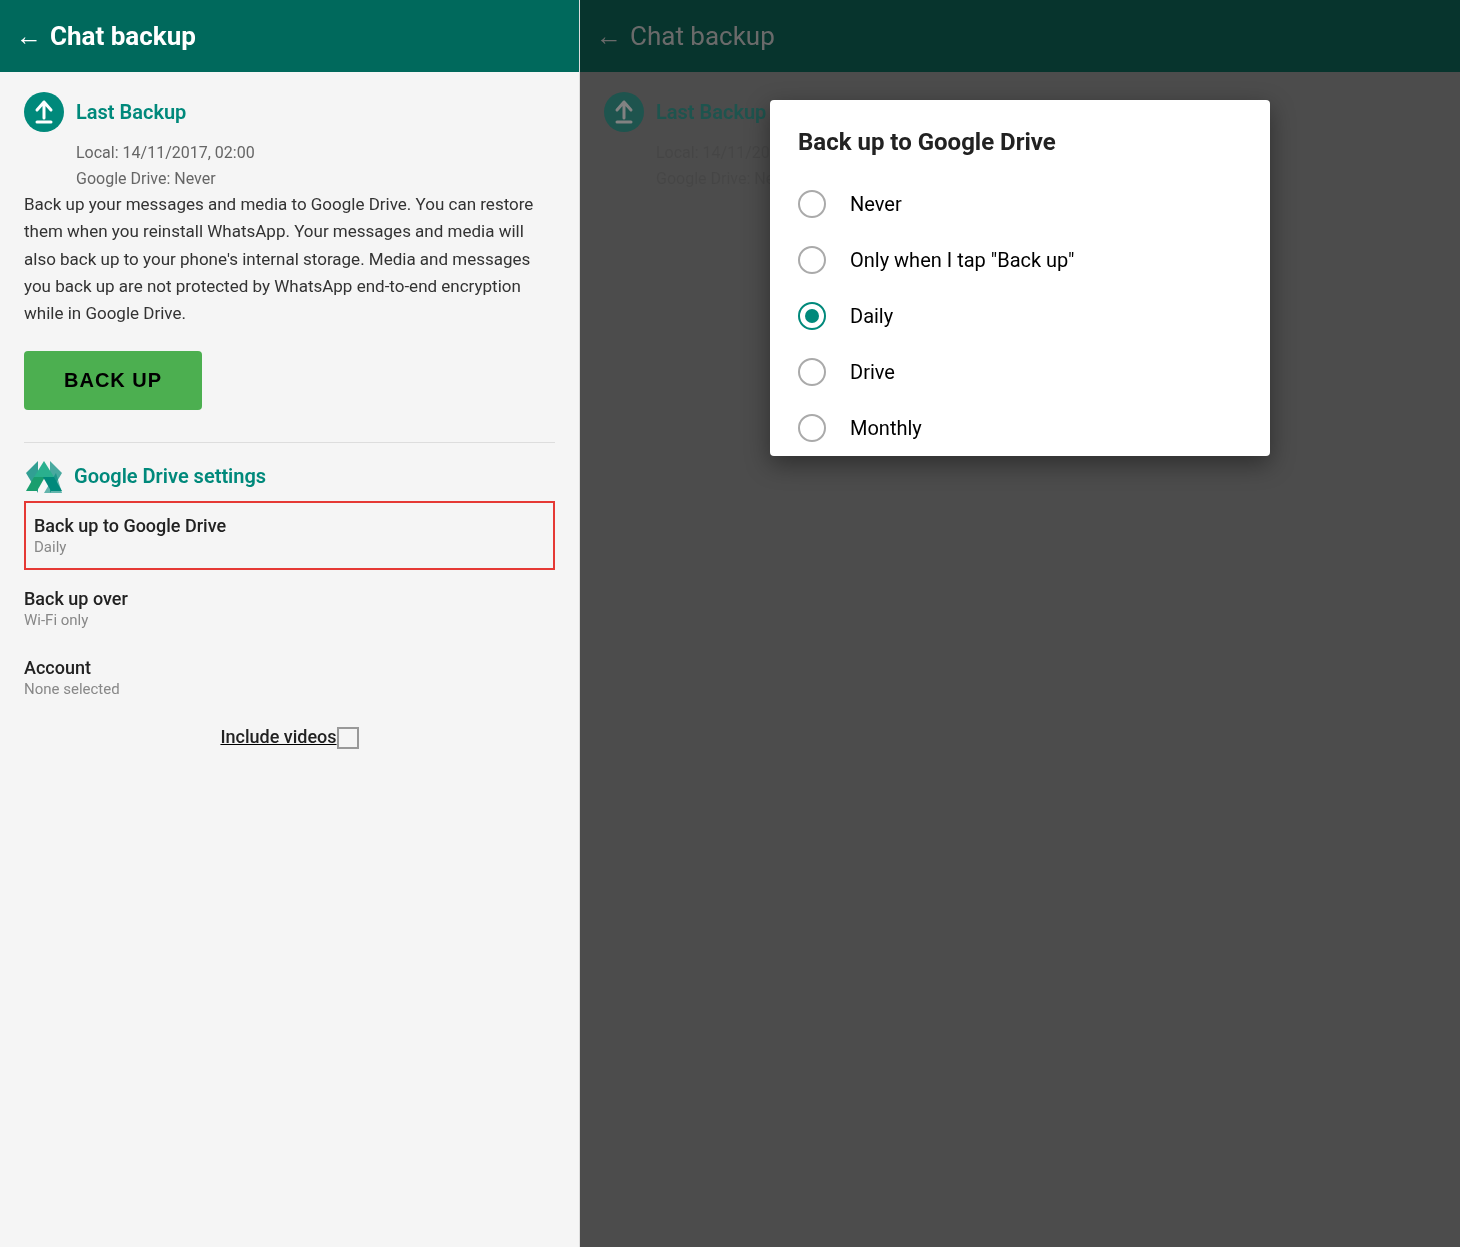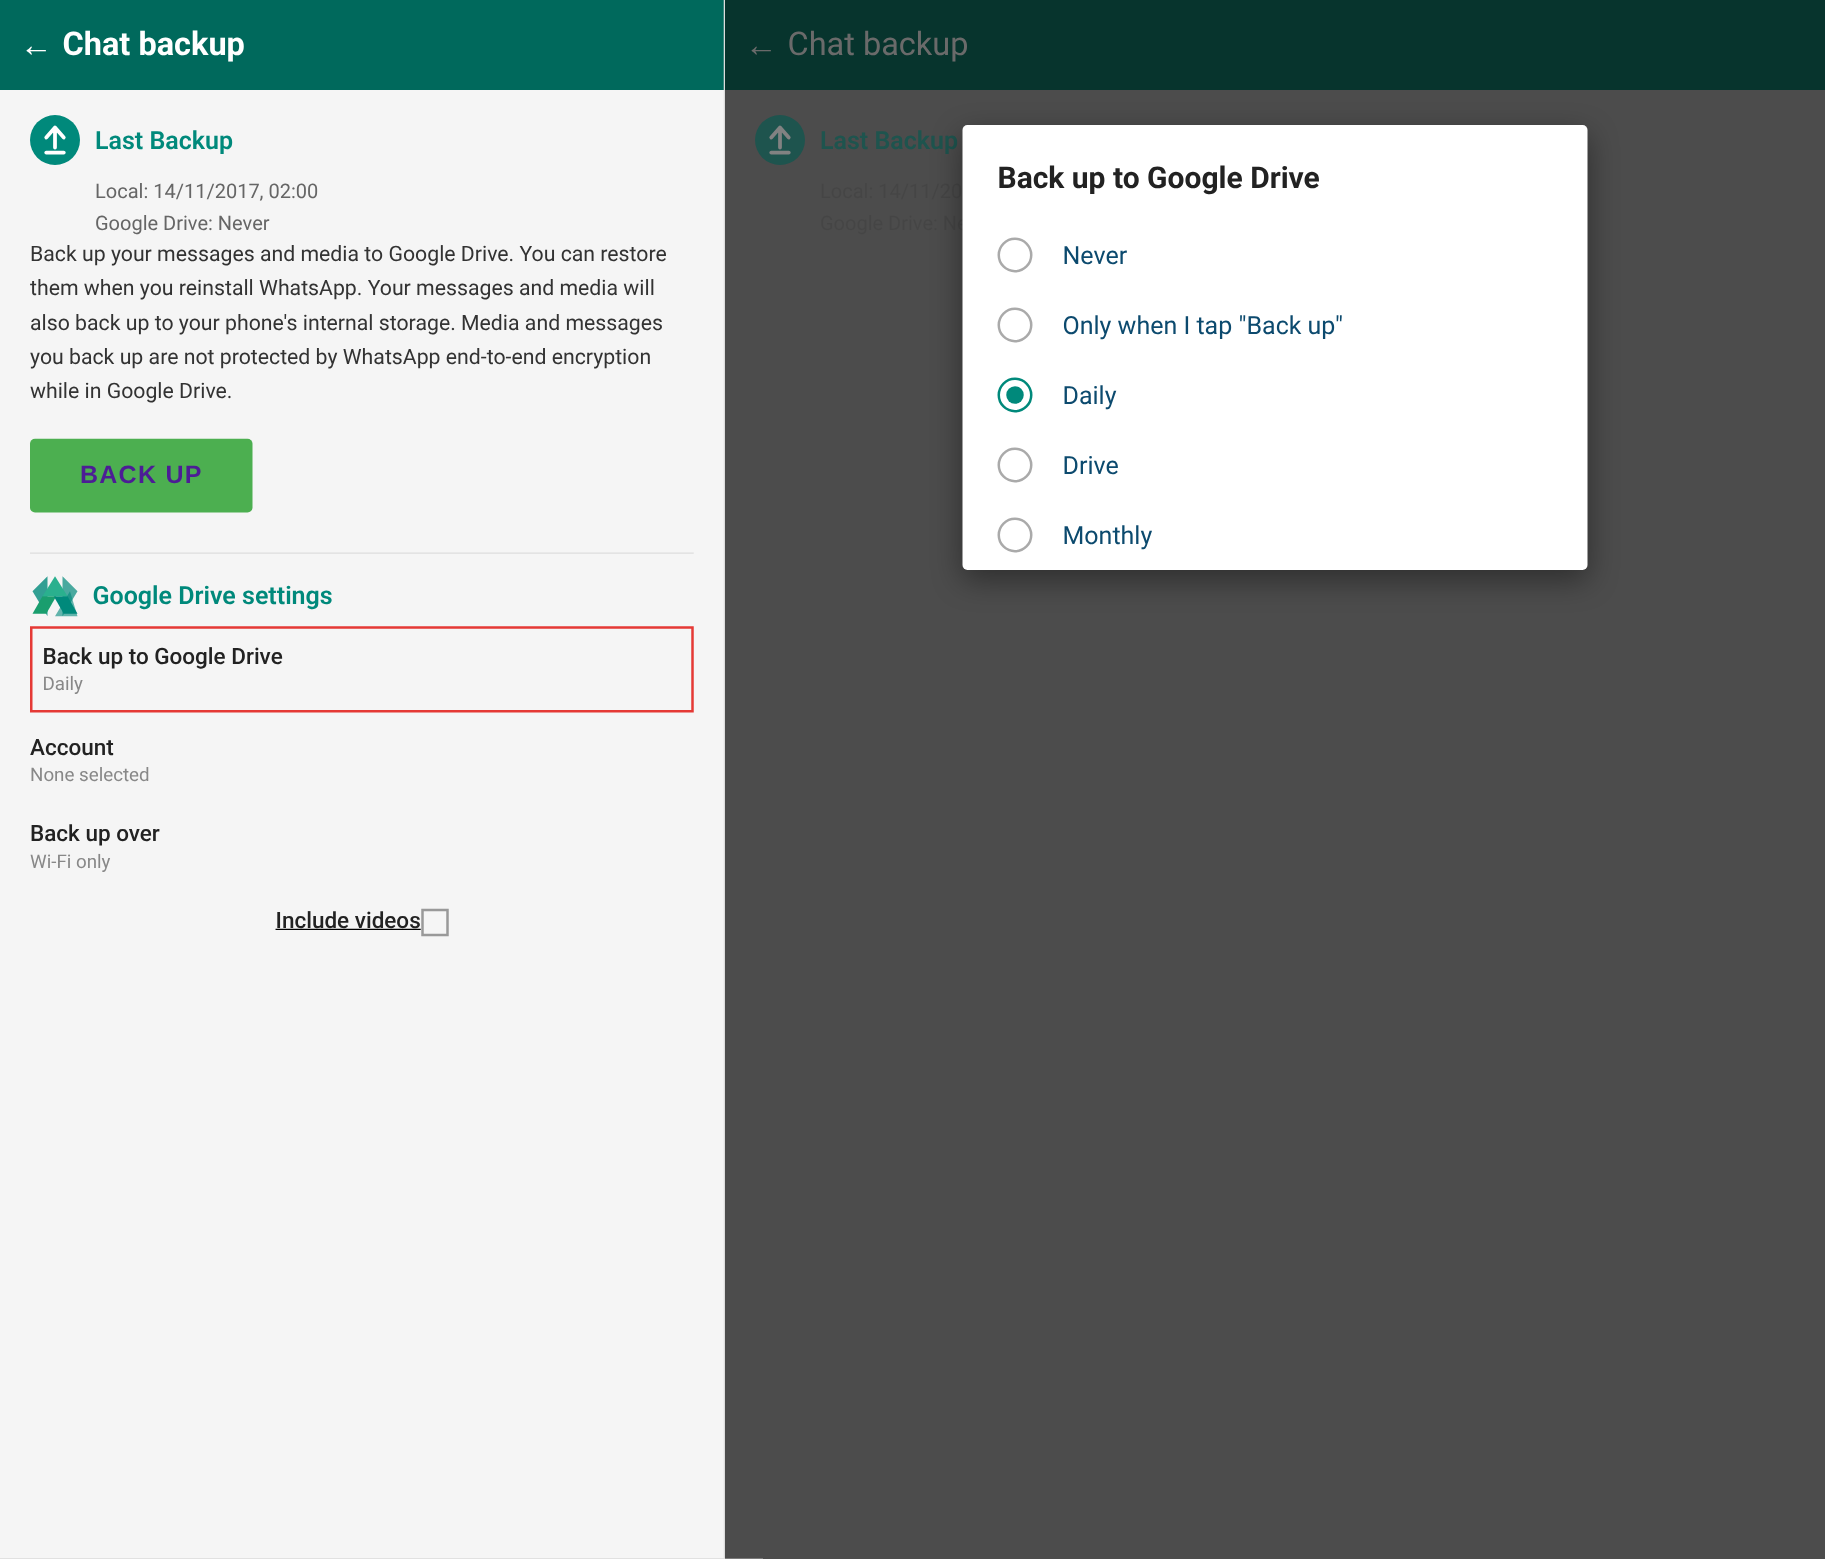--- a/index.html
+++ b/index.html
@@ -75,21 +75,21 @@
 
     .backup-description {
       color: #333;
       font-size: 17px;
       line-height: 1.6;
       margin-bottom: 24px;
     }
 
     .backup-btn {
       background: #4caf50;
-      color: #4c1d95;
+      color: #000000;
       border: none;
       padding: 18px 40px;
       font-size: 20px;
       font-weight: bold;
       letter-spacing: 1px;
       border-radius: 4px;
       cursor: pointer;
       margin-bottom: 28px;
       display: inline-block;
     }
@@ -225,21 +225,21 @@
 
     .radio-inner {
       width: 14px;
       height: 14px;
       border-radius: 50%;
       background: #00897b;
     }
 
     .radio-label {
       font-size: 20px;
-      color: #0c4a6e;
+      color: #000000;
     }
 
     .dialog-footer {
       display: flex;
       justify-content: flex-end;
       padding: 16px 24px 16px 0;
       margin-top: 8px;
     }
 
     .cancel-btn {
@@ -313,27 +313,27 @@
         </div>
         <span class="section-title">Google Drive settings</span>
       </div>
 
       <div class="settings-item highlighted">
         <div class="settings-item-title">Back up to Google Drive</div>
         <div class="settings-item-subtitle">Daily</div>
       </div>
 
       <div class="settings-item">
+        <div class="settings-item-title">Back up over</div>
+        <div class="settings-item-subtitle">Wi-Fi only</div>
+      </div>
+
+      <div class="settings-item">
         <div class="settings-item-title">Account</div>
         <div class="settings-item-subtitle">None selected</div>
-      </div>
-
-      <div class="settings-item">
-        <div class="settings-item-title">Back up over</div>
-        <div class="settings-item-subtitle">Wi-Fi only</div>
       </div>
 
       <div class="settings-item-row">
         <div class="settings-item-title">Include videos</div>
         <div class="checkbox"></div>
       </div>
     </div>
   </div>
 </div>
 

